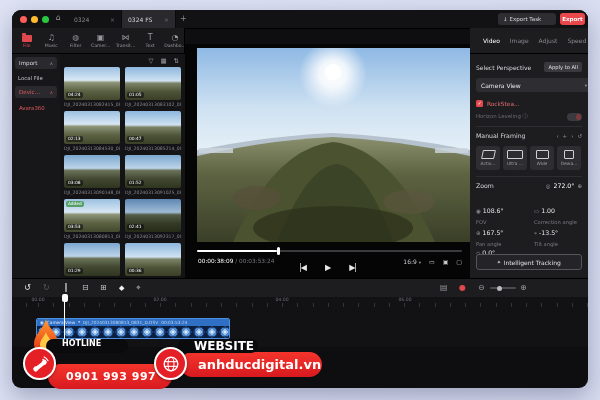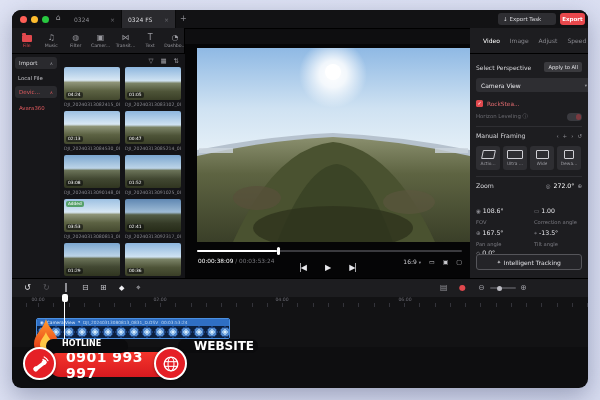--- a/index.html
+++ b/index.html
@@ -427,38 +427,41 @@
           <stop offset="1" stop-color="#e32614"></stop>
       </linearGradient>
     </defs>
     <path d="M19 1 C21 10 31 15 31 26 A12 12 0 1 1 7 26 C7 16 16 12 19 1 Z" fill="url(#fg)"></path>
     <path d="M19 14 C20 19 25 21 25 27 A6 6 0 1 1 13 27 C13 22 17 19 19 14 Z" fill="#ffc845"></path>
   </svg>
 
   <div class="pill-black" style="left:46px;top:339px;width:66px;height:14px;padding-left:16px;font-size:8px">
     <span>HOTLINE</span>
   </div>
-  <div class="pill-red" style="left:48px;top:352px;width:106px;height:25px;padding-left:18px;font-size:14px;letter-spacing:0.5px">
+  <div class="pill-red" style="left:48px;top:364px;width:106px;height:25px;padding-left:18px;font-size:11px;letter-spacing:0.5px">
     <span>0901 993 997</span>
   </div>
   <div class="pcircle" style="left:23px;top:347px">
     <svg width="20" height="20" viewBox="0 0 24 24">
       <g transform="rotate(-38 12 14)">
         <rect x="4.5" y="12" width="15" height="4.5" rx="2.2" fill="#fff"></rect>
         <circle cx="5.5" cy="14" r="3" fill="#fff"></circle>
         <circle cx="18.5" cy="14" r="3" fill="#fff"></circle>
       </g>
       <path d="M15.5 6.5 a5 5 0 0 1 3.2 3.2" stroke="#fff" stroke-width="1.4" fill="none" stroke-linecap="round"></path>
       <path d="M17 3.5 a8.5 8.5 0 0 1 4.6 4.6" stroke="#fff" stroke-width="1.4" fill="none" stroke-linecap="round"></path>
     </svg>
   </div>
 
   <div class="pill-black" style="left:178px;top:339px;width:64px;height:14px;padding-left:16px;font-size:12px">
     <span>WEBSITE</span>
   </div>
+  <div class="pill-red" style="left:180px;top:352px;width:124px;height:25px;padding-left:18px;font-size:13px">
+    <span>anhducdigital.vn</span>
+  </div>
   <div class="pcircle" style="left:154px;top:347px">
     <svg width="20" height="20" viewBox="0 0 24 24">
       <circle cx="12" cy="12" r="8.2" stroke="#fff" stroke-width="1.6" fill="none"></circle>
       <ellipse cx="12" cy="12" rx="3.6" ry="8.2" stroke="#fff" stroke-width="1.3" fill="none"></ellipse>
       <line x1="4.2" y1="9.2" x2="19.8" y2="9.2" stroke="#fff" stroke-width="1.3"></line>
       <line x1="4.2" y1="14.8" x2="19.8" y2="14.8" stroke="#fff" stroke-width="1.3"></line>
     </svg>
   </div>
 </div>
 

